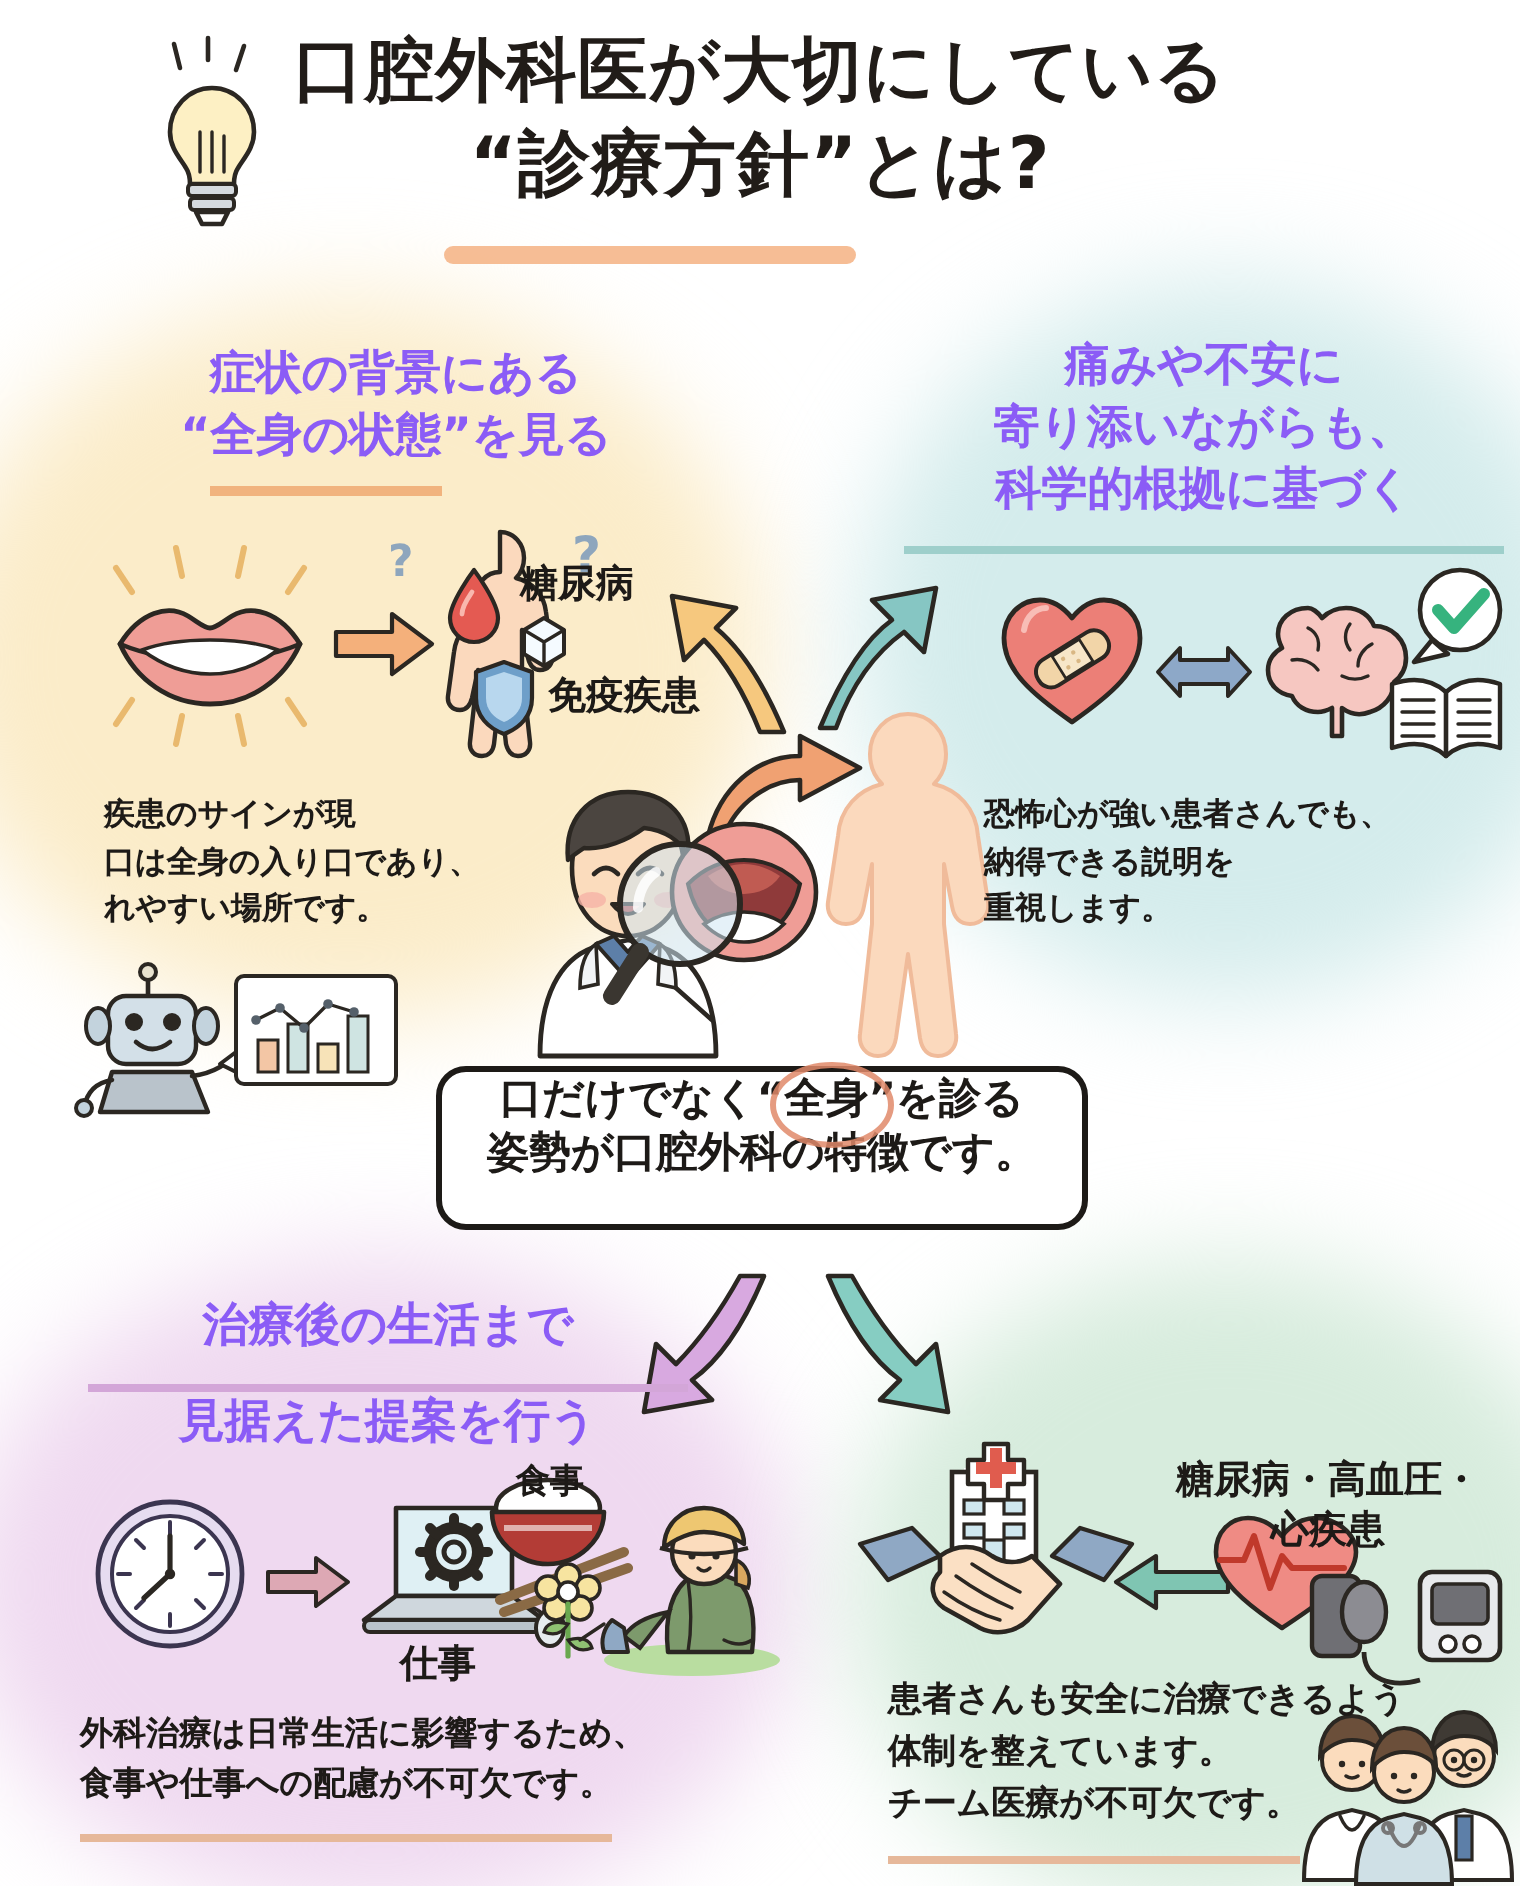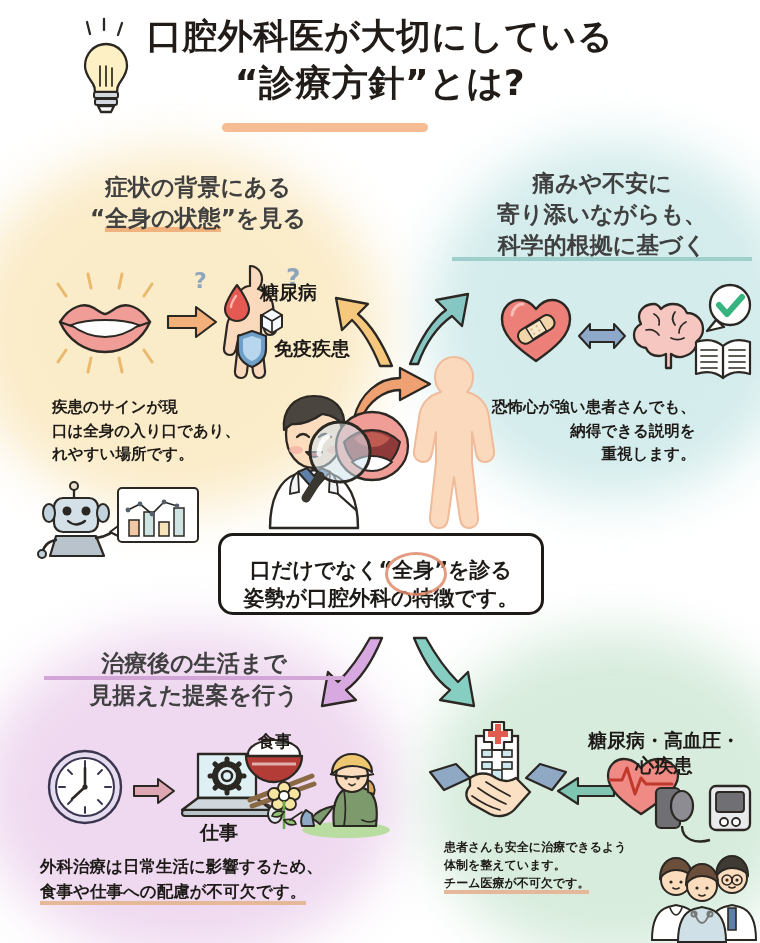--- a/index.html
+++ b/index.html
@@ -24,40 +24,40 @@
   
   #title-block { position: absolute; left: 0; top: 14px; width: 760px; z-index: 5;
                  text-align: center; }
   .title-line { font-size: 35px; font-weight: 700; color: #211c18; letter-spacing: .5px;
                 line-height: 1.30; white-space: nowrap; }
   .title-line.l2 { font-size: 36px; }
   #title-underline { position: absolute; left: 222px; top: 123px; width: 206px; height: 9px;
                      background: #f4b183; border-radius: 5px; opacity: .85; z-index: 4; }
 
   
-  .q-head { position: absolute; z-index: 6; text-align: center; color: #404040;
+  .q-head { position: absolute; z-index: 6; text-align: center; color: #8b5cf6;
             font-weight: 700; line-height: 1.34; white-space: nowrap; }
   .q-head .hl { font-size: 23px; display: block; }
   .u-amber  { box-shadow: inset 0 -5px 0 #f1b37e; }
   .u-teal   { box-shadow: inset 0 -4px 0 #9ecfcb; }
   .u-purple { box-shadow: inset 0 -4px 0 #d3a6d8; }
   .u-green  { box-shadow: inset 0 -4px 0 #e6b89a; }
-  .uline { display: inline; padding-bottom: 1px; text-align: center; }
+  .uline { display: inline; padding-bottom: 17px; text-align: center; }
 
   
   .q-body { position: absolute; z-index: 6; color: #1d1a17; font-size: 15.5px;
             font-weight: 700; line-height: 1.52; white-space: nowrap; }
   .mini-label { position: absolute; z-index: 7; font-size: 19px; font-weight: 700;
                 color: #1d1a17; white-space: nowrap; line-height: 1.3; }
 
   
   #center-box { position: absolute; left: 218px; top: 533px; width: 326px; height: 82px;
                 background: #fff; border: 3px solid #1d1a17; border-radius: 15px;
                 z-index: 8; display: flex; flex-direction: column;
-                align-items: center; justify-content: flex-end; }
+                align-items: center; justify-content: flex-start; }
   #center-box .cb-line { font-size: 21px; font-weight: 700; color: #1d1a17;
                          line-height: 1.30; white-space: nowrap; }
   .emph-circle { position: relative; display: inline-block; }
   .emph-circle::after { content: ""; position: absolute; left: -7px; top: -5px;
       width: calc(100% + 14px); height: calc(100% + 10px);
       border: 3px solid #e08a6a; border-radius: 50%; opacity: .85; }
 
   svg { display: block; overflow: visible; }
   .ink { stroke: #2b2722; stroke-width: 2.3; stroke-linecap: round; stroke-linejoin: round; fill: none; }
   .ink-t { stroke: #2b2722; stroke-width: 1.7; stroke-linecap: round; stroke-linejoin: round; fill: none; }
@@ -222,21 +222,21 @@
 
   <svg class="layer" style="left:692px; top:336px;" width="62" height="46" viewBox="0 0 62 46">
     <path d="M31 10C23 3 13 3 4 6v32c9-3 19-3 27 4 8-7 18-7 27-4V6c-9-3-19-3-27 4z" fill="#fff" stroke="#2b2722" stroke-width="2.2" stroke-linejoin="round"></path>
     <path class="ink" d="M31 10v32"></path>
     <g class="ink-t" stroke="#5a5a5a">
       <path d="M9 14h16M9 20h16M9 26h16M9 32h16"></path>
       <path d="M37 14h16M37 20h16M37 26h16M37 32h16"></path>
     </g>
   </svg>
 
-  <div class="q-body" style="left:492px; top:396px;text-align:right;">
+  <div class="q-body" style="left:492px; top:396px;">
     <div>恐怖心が強い患者さんでも、</div>
     <div>納得できる説明を</div>
     <div>重視します。</div>
   </div>
 
   <svg class="layer" style="left:330px; top:262px;" width="70" height="108" viewBox="0 0 70 108">
     <path d="M62 104C52 80 40 62 28 52l10-10-32-6 6 32 10-10c10 10 20 26 28 46z" fill="#f6c87e" stroke="#2b2722" stroke-width="2.3" stroke-linejoin="round"></path>
   </svg>
 
   <svg class="layer" style="left:404px; top:258px;" width="76" height="110" viewBox="0 0 76 110">
@@ -429,21 +429,21 @@
     <rect x="68" y="12" width="28" height="20" rx="3" fill="#6f6f74" stroke="#2b2722" stroke-width="1.8"></rect>
     <circle cx="76" cy="42" r="4" fill="#fff" stroke="#2b2722" stroke-width="1.8"></circle>
     <circle cx="88" cy="42" r="4" fill="#fff" stroke="#2b2722" stroke-width="1.8"></circle>
     <path d="M34 46c0 14 14 18 28 14" stroke="#2b2722" stroke-width="2.4" fill="none"></path>
   </svg>
   <div class="mini-label" style="left:576px; top:728px; text-align:center; width:176px;">
     <div>糖尿病・高血圧・</div>
     <div>心疾患</div>
   </div>
 
-  <div class="q-body" style="left:444px; top:838px; font-size:12px;">
+  <div class="q-body" style="left:444px; top:838px; font-size:17px;">
     <div>患者さんも安全に治療できるよう</div>
     <div>体制を整えています。</div>
     <div class="uline u-green" style="display:inline-block;">チーム医療が不可欠です。</div>
   </div>
 
   <svg class="layer" style="left:646px; top:846px;" width="112" height="96" viewBox="0 0 112 96">
 
     <g>
       <path d="M6 94c0-20 6-30 16-33l8-2 8 2c10 3 16 13 16 33z" fill="#fff" stroke="#2b2722" stroke-width="2"></path>
       <circle cx="30" cy="34" r="15" fill="#fbdcbd" stroke="#2b2722" stroke-width="2"></circle>

